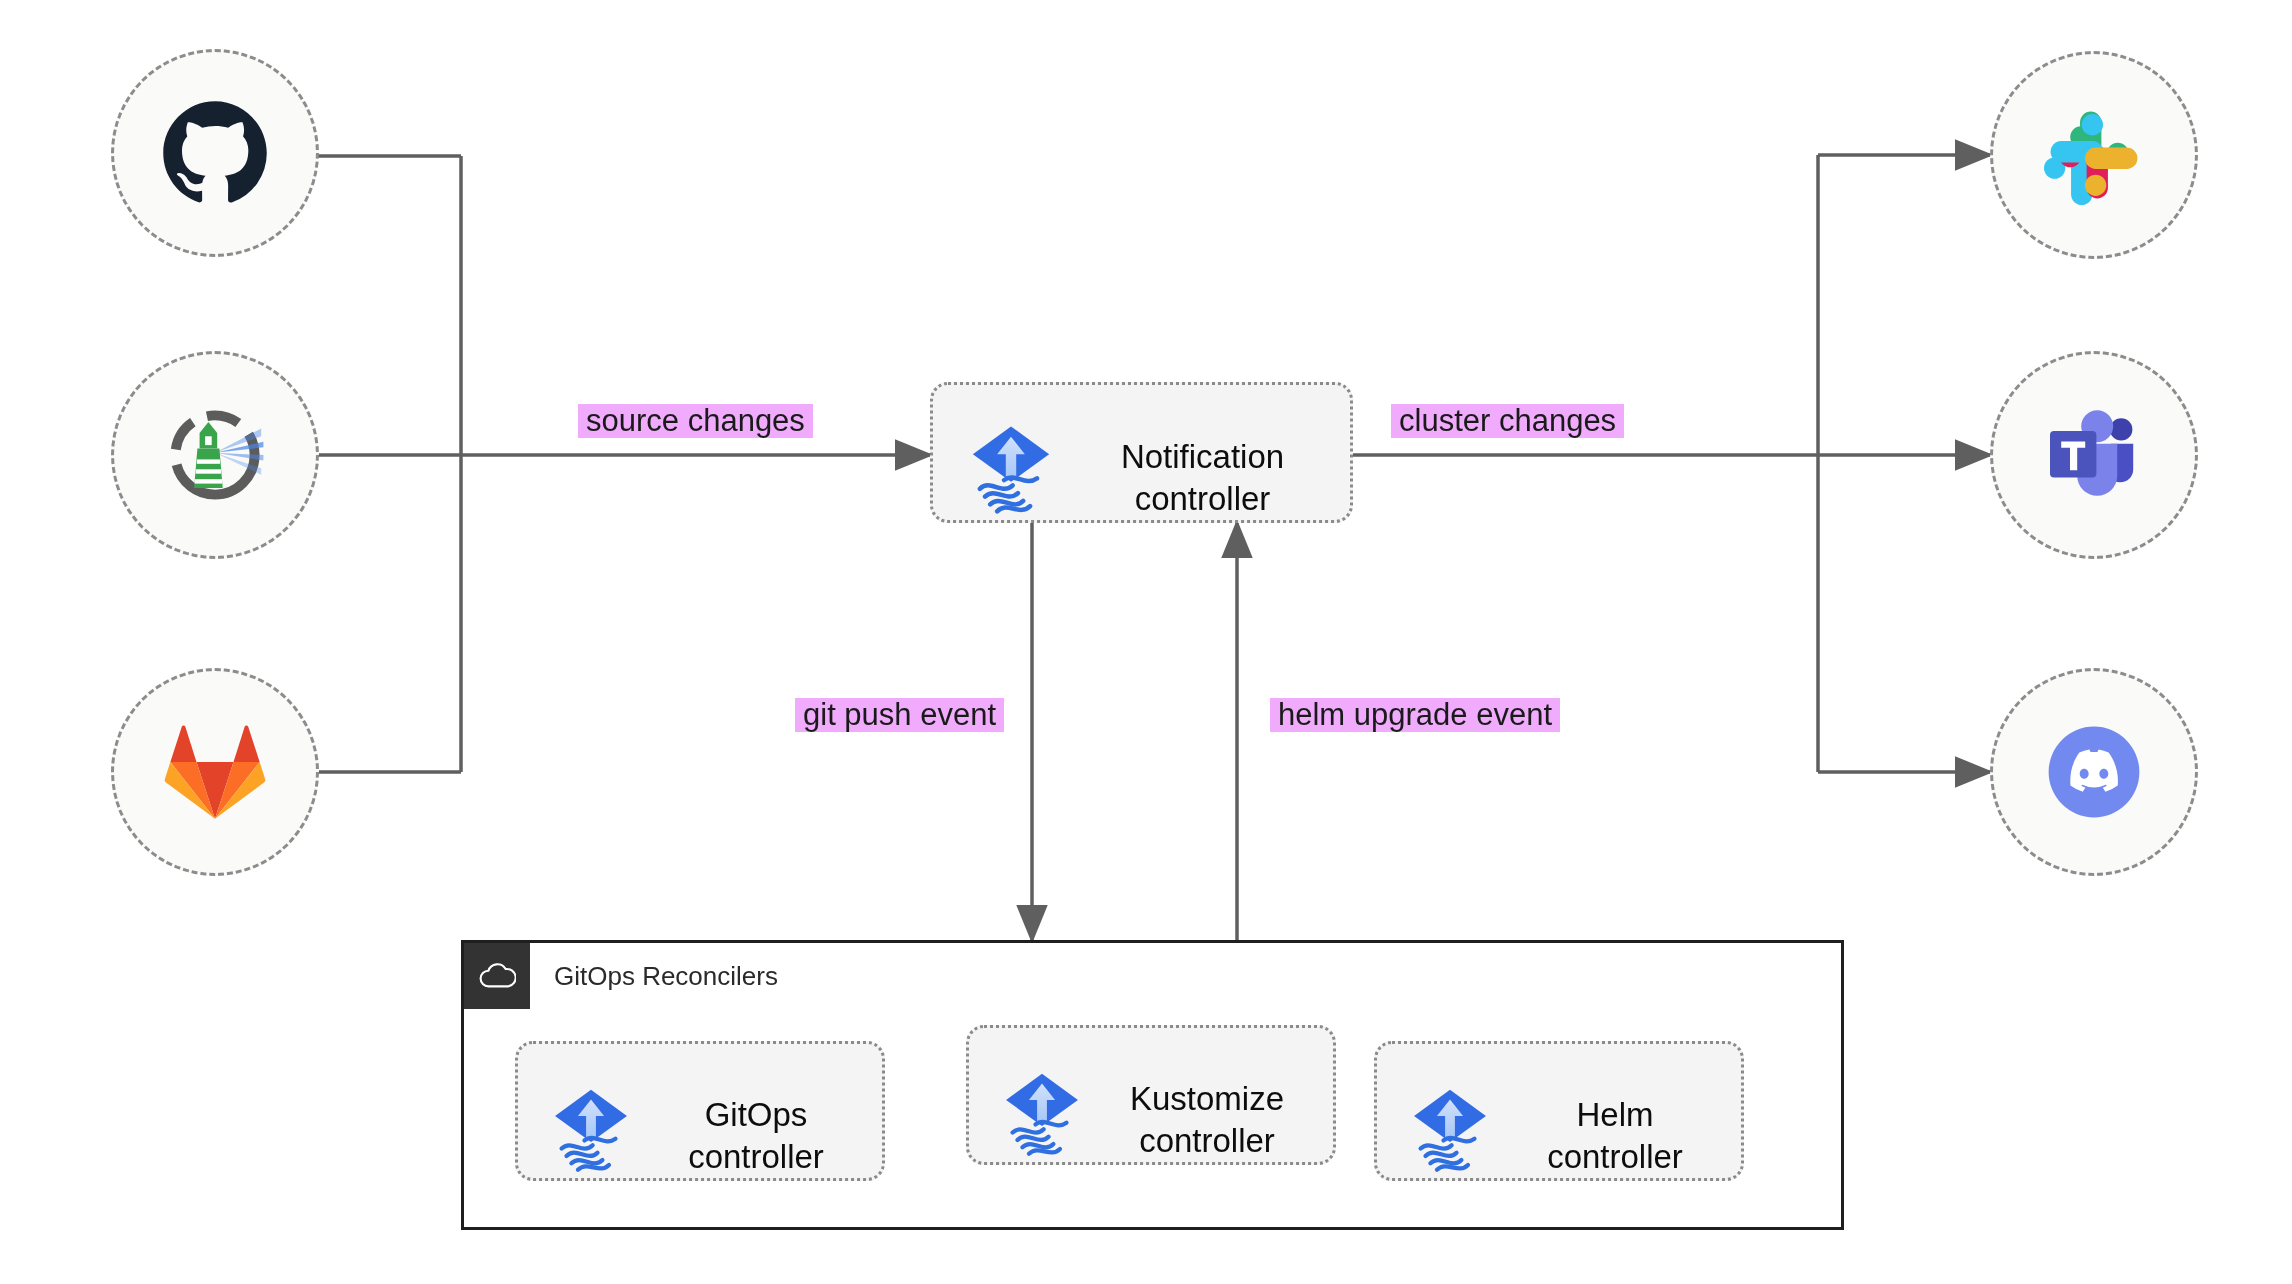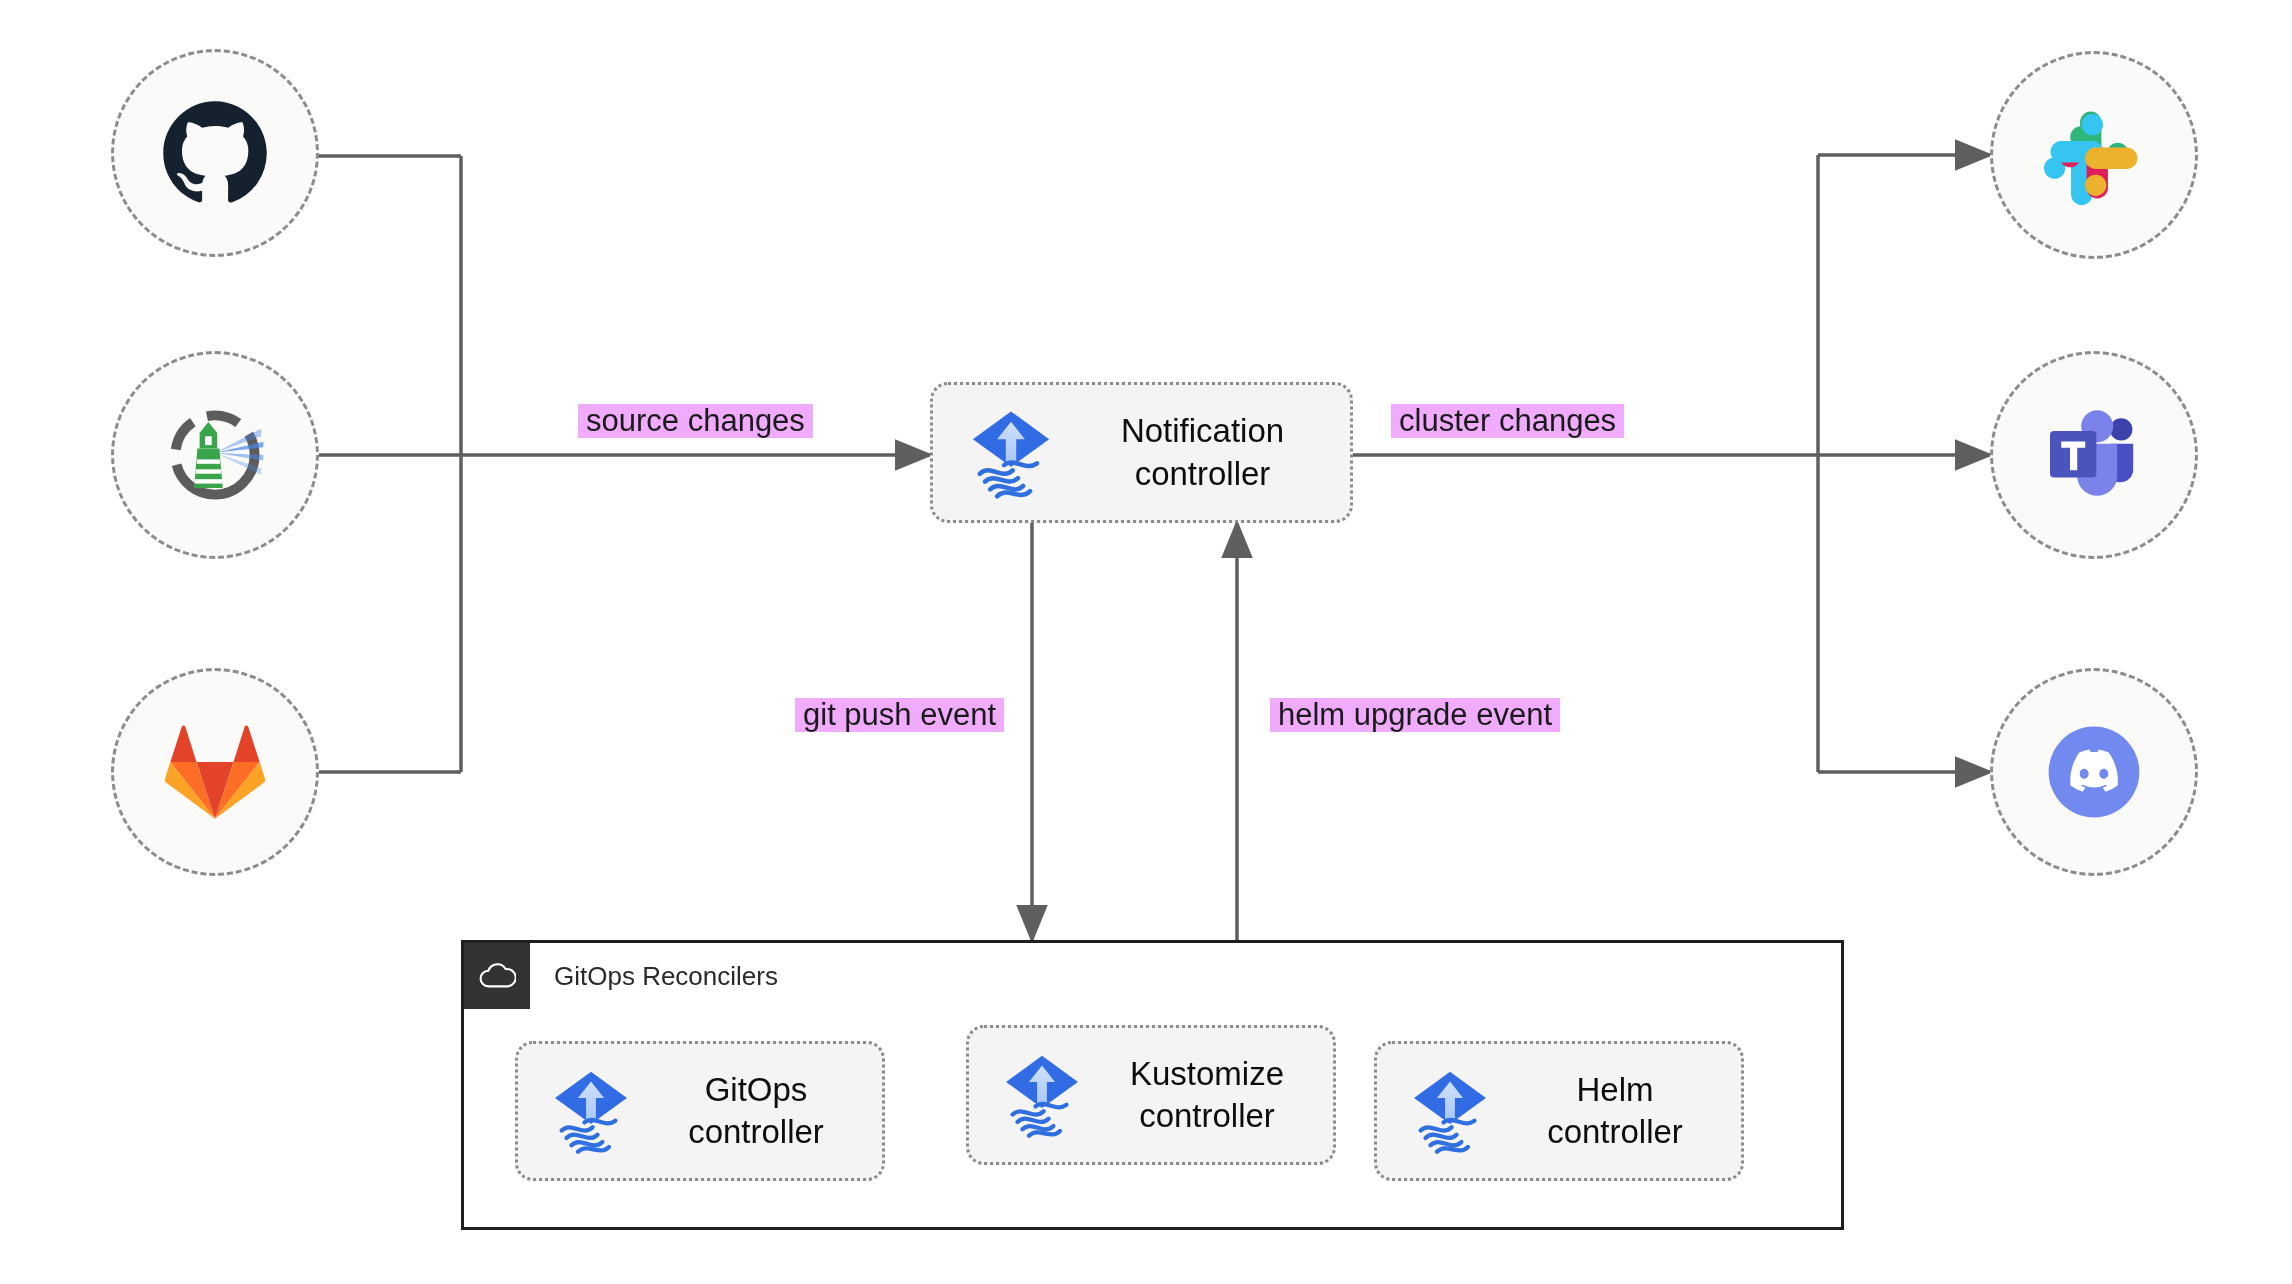--- a/index.html
+++ b/index.html
@@ -45,21 +45,21 @@
 
   
   .ctrl-box {
     position: absolute;
     background: #f4f4f4;
     border: 3px dotted #8a8a8a;
     border-radius: 18px;
     box-sizing: border-box;
     display: flex;
     flex-direction: row;
-    align-items: center;
+    align-items: flex-end;
     justify-content: flex-start;
   }
   .ctrl-box .flux-logo {
     flex: 0 0 auto;
     line-height: 0;
   }
   .ctrl-box .ctrl-label {
     flex: 1 1 auto;
     text-align: center;
     color: #0d0d0d;

